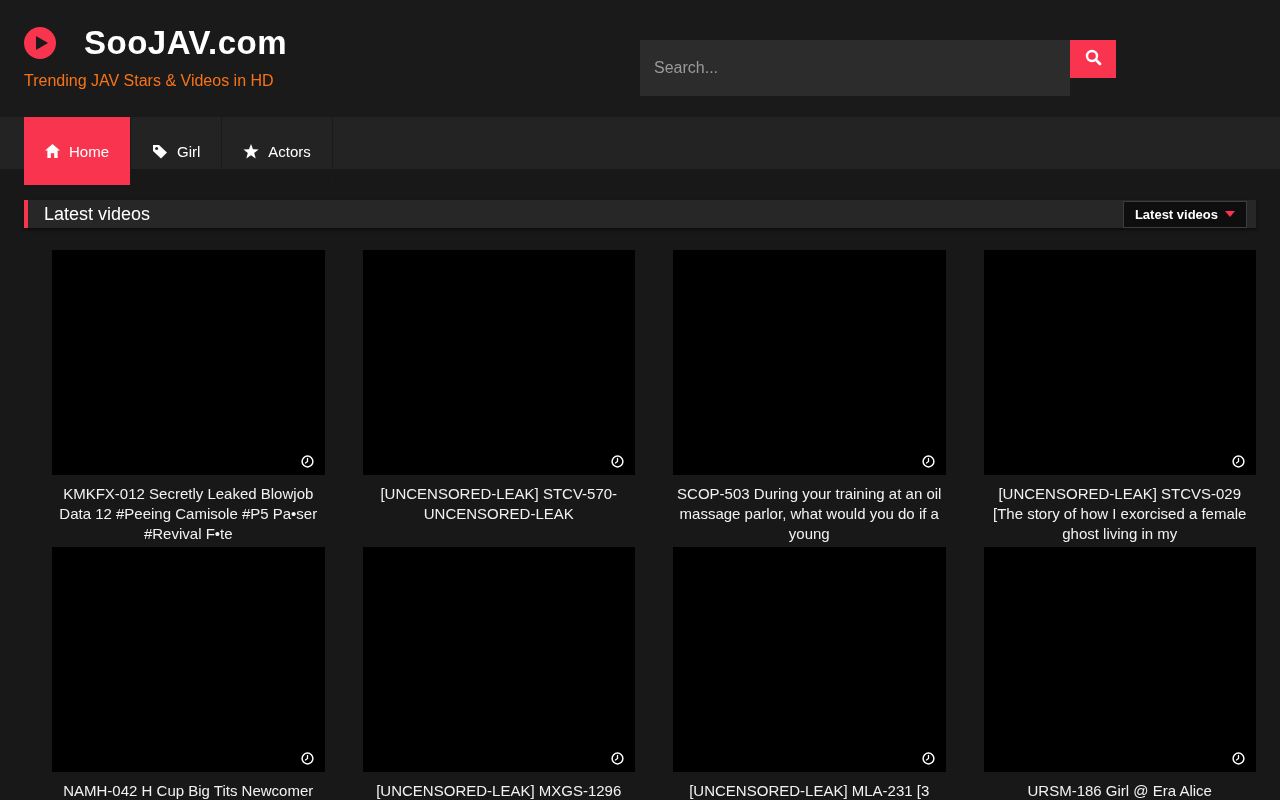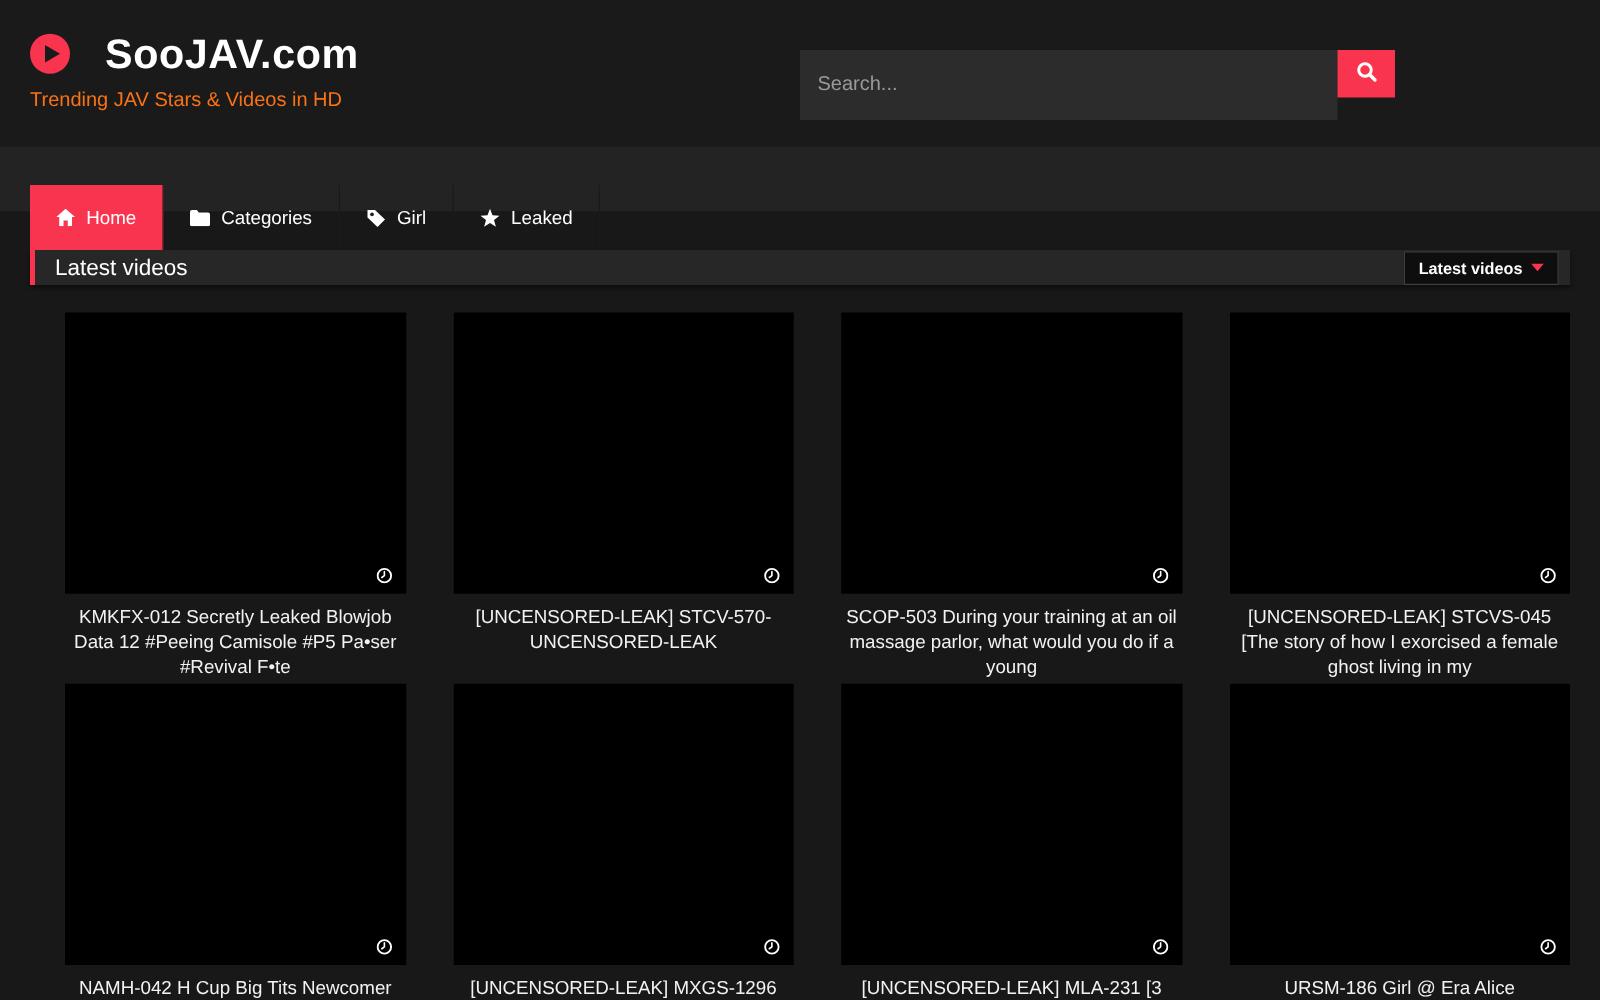--- a/index.html
+++ b/index.html
@@ -37,22 +37,22 @@
   .search button {
     width:46px; height:38px; border:0; background:#f8344e; cursor:pointer;
     display:flex; align-items:center; justify-content:center;
   }
 
   
   .nav { height:52px; background:#232323; }
   .nav-inner { margin:0 24px; display:flex; height:52px; }
   .nav-item {
     display:flex; align-items:center; gap:9px;
-    padding:0 21px; height:52px; font-size:15px; color:#fff;
-    border-right:1px solid #1a1a1a; cursor:pointer;margin-top:31px;
+    padding:0 21px; height:68px; font-size:15px; color:#fff;
+    border-right:1px solid #1a1a1a; cursor:pointer;
   }
   .nav-item.active { background:#f8344e; }
   .nav-item svg { display:block; }
 
   
   .section-bar {
     margin-top:31px; height:28px; background:#272727;
     border-left:4px solid #f8344e;
     display:flex; align-items:center;
     box-shadow:0 2px 3px rgba(0,0,0,0.45);
@@ -114,42 +114,34 @@
     <div class="nav-item active">
       <span>
         <svg width="15" height="14" viewBox="0 0 16 15">
           <path d="M8 0 L16 7 H13.5 V15 H9.8 V10 H6.2 V15 H2.5 V7 H0 Z" fill="#fff"></path>
         </svg>
       </span>
       <span>Home</span>
     </div>
     <div class="nav-item">
       <span>
-        <svg width="16" height="13" viewBox="0 0 16 13">
-          <path d="M0 1.5 C0 0.7 0.7 0 1.5 0 H5.5 L7 2 H14.5 C15.3 2 16 2.7 16 3.5 V11.5 C16 12.3 15.3 13 14.5 13 H1.5 C0.7 13 0 12.3 0 11.5 Z" fill="#fff"></path>
-        </svg>
-      </span>
-      <span>Categories</span>
-    </div>
-    <div class="nav-item">
-      <span>
         <svg width="16" height="15" viewBox="0 0 16 15">
           <path d="M1 1 L7 1 L15 8.5 L9 14.5 L1 7 Z" fill="#fff"></path>
           <circle cx="4.6" cy="4.4" r="1.5" fill="#232323"></circle>
         </svg>
       </span>
       <span>Girl</span>
     </div>
     <div class="nav-item">
       <span>
         <svg width="16" height="15" viewBox="0 0 16 15">
           <path d="M8 0 L10 5.2 L15.6 5.5 L11.2 9 L12.7 14.4 L8 11.3 L3.3 14.4 L4.8 9 L0.4 5.5 L6 5.2 Z" fill="#fff"></path>
         </svg>
       </span>
-      <span>Leaked</span>
+      <span>Actors</span>
     </div>
   </div>
 </div>
 
 <div class="container">
 
   <div class="section-bar">
     <h2 class="section-title">Latest videos</h2>
     <button class="sort-btn">
       <span>Latest videos</span>
@@ -197,21 +189,21 @@
 
     <div class="card">
       <div class="thumb">
         <span class="clock">
           <svg width="13" height="13" viewBox="0 0 14 14">
             <circle cx="7" cy="7" r="5.8" fill="none" stroke="#fff" stroke-width="1.6"></circle>
             <path d="M7 3.6 V7 L4.8 8.6" fill="none" stroke="#fff" stroke-width="1.4" stroke-linecap="round"></path>
           </svg>
         </span>
       </div>
-      <div class="card-title">[UNCENSORED-LEAK] STCVS-045 [The story of how I exorcised a female ghost living in my</div>
+      <div class="card-title">[UNCENSORED-LEAK] STCVS-029 [The story of how I exorcised a female ghost living in my</div>
     </div>
 
     <div class="card">
       <div class="thumb">
         <span class="clock">
           <svg width="13" height="13" viewBox="0 0 14 14">
             <circle cx="7" cy="7" r="5.8" fill="none" stroke="#fff" stroke-width="1.6"></circle>
             <path d="M7 3.6 V7 L4.8 8.6" fill="none" stroke="#fff" stroke-width="1.4" stroke-linecap="round"></path>
           </svg>
         </span>

